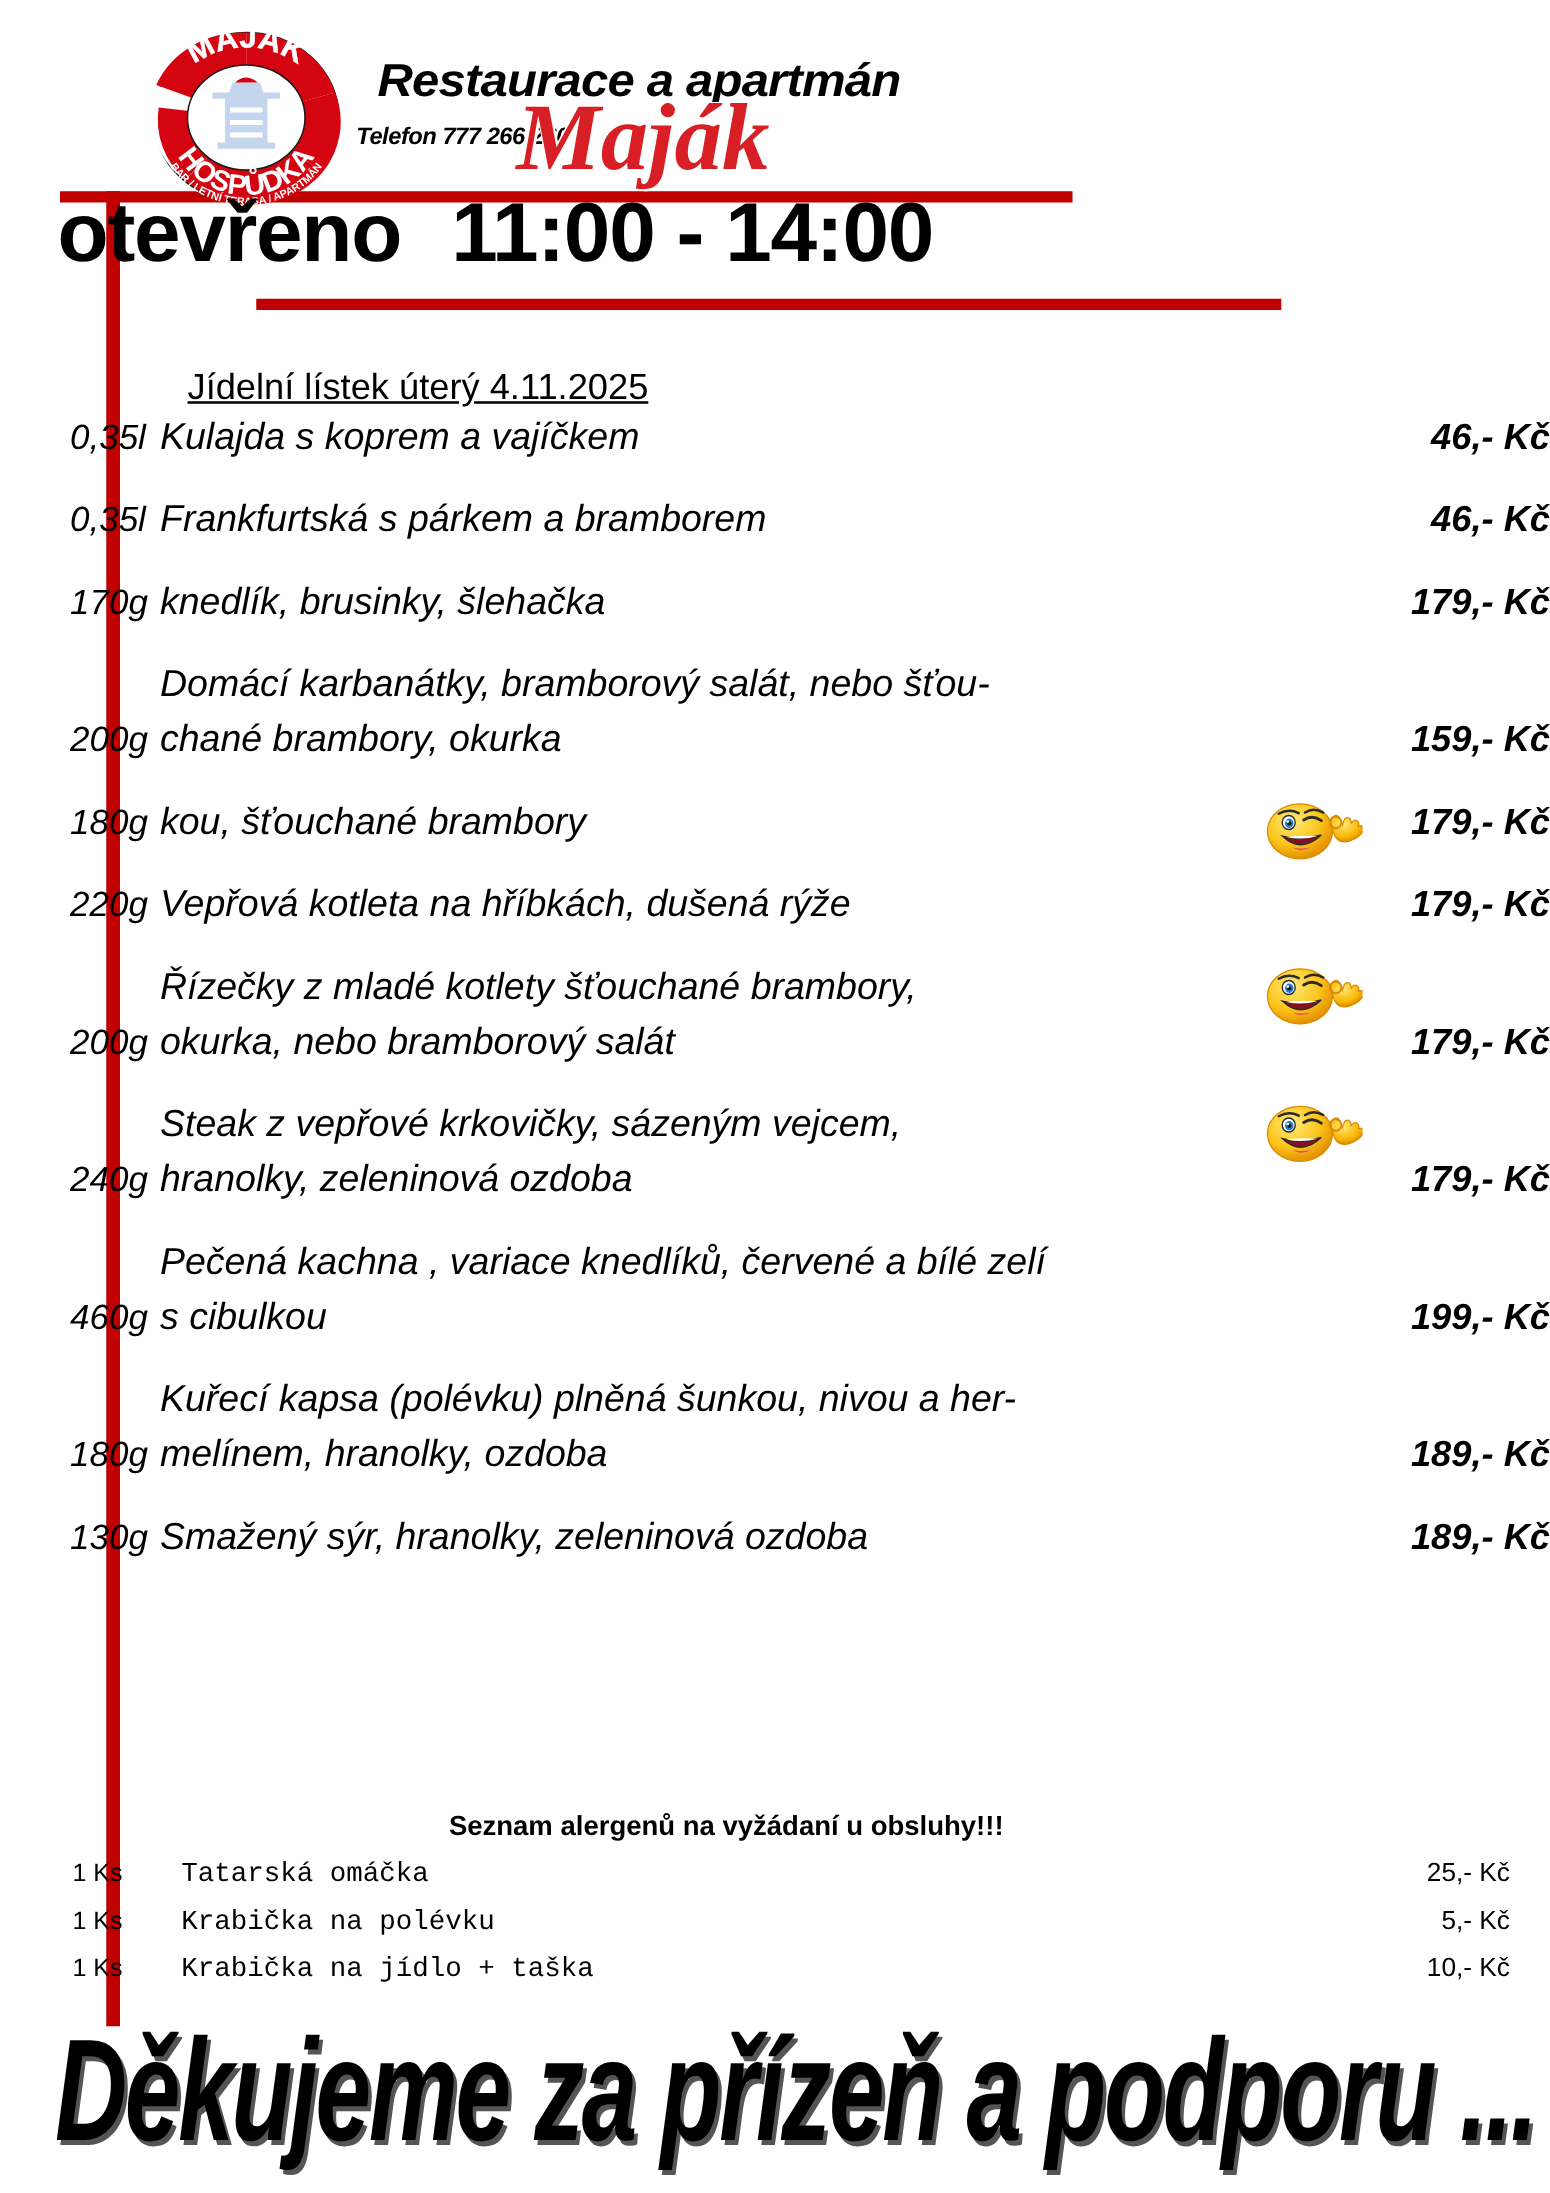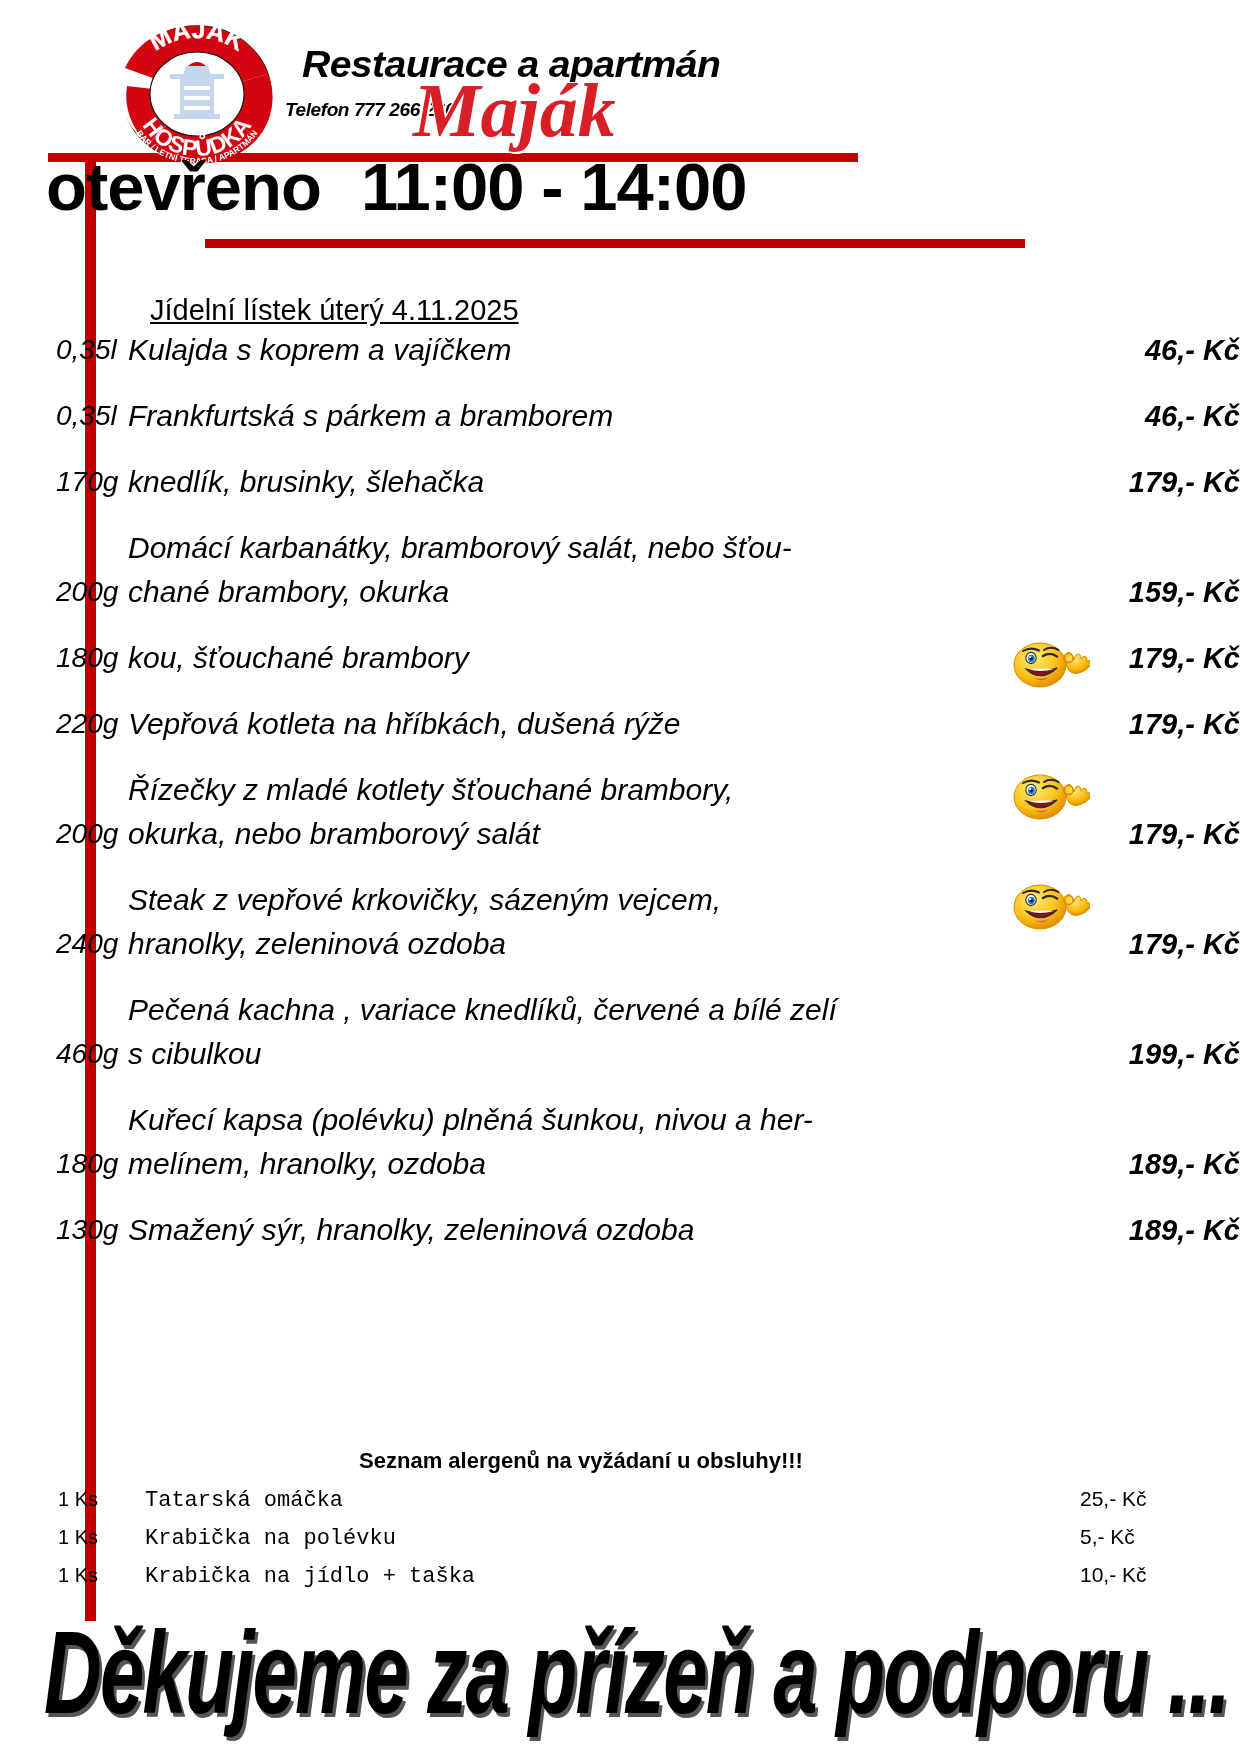--- a/index.html
+++ b/index.html
@@ -217,20 +217,21 @@
     font-size: 20px;
     font-family: "Liberation Sans", sans-serif;
   }
   .xdesc {
     flex: 1 1 auto;
     font-size: 22px;
     font-family: Liberation Mono, monospace;
   }
   .xprice {
     flex: 0 0 160px;
+    text-align: right;
     padding-right: 32px;
     box-sizing: border-box;
     font-size: 21px;
     font-family: "Liberation Sans", sans-serif;
     white-space: nowrap;
   }
 
   
   .thanks {
     position: absolute;

